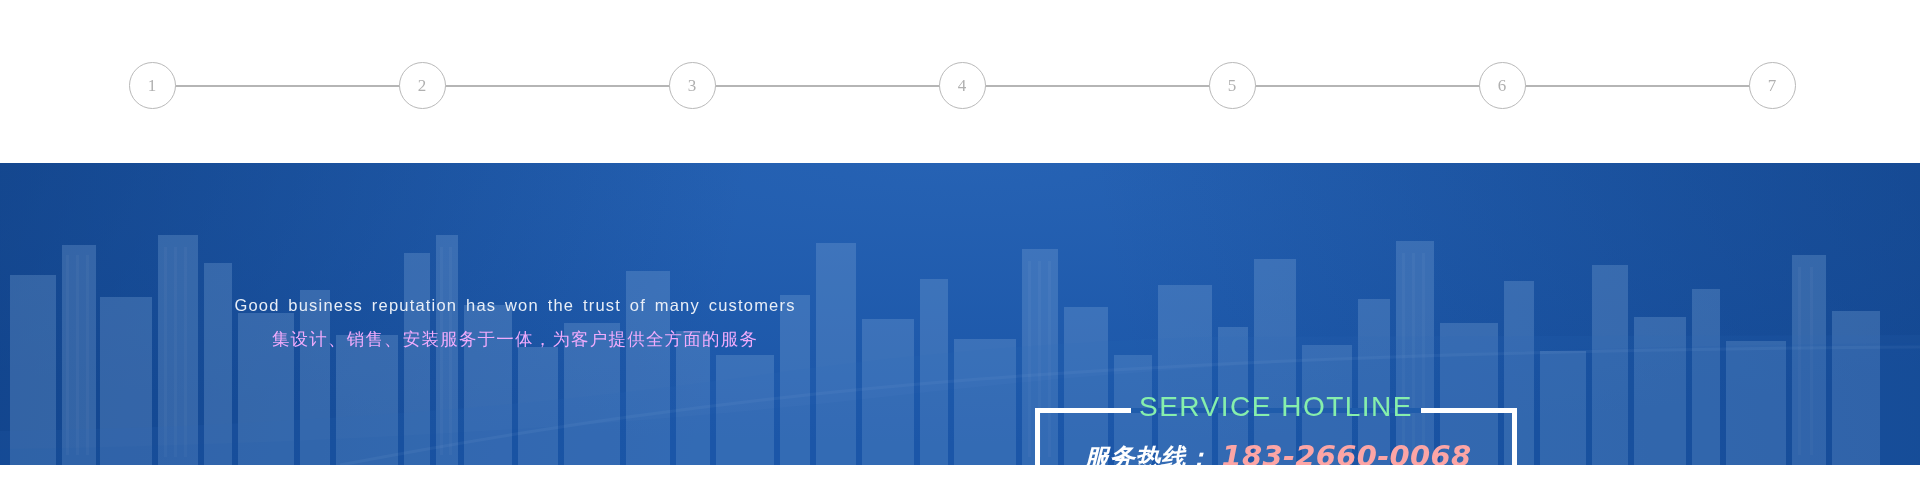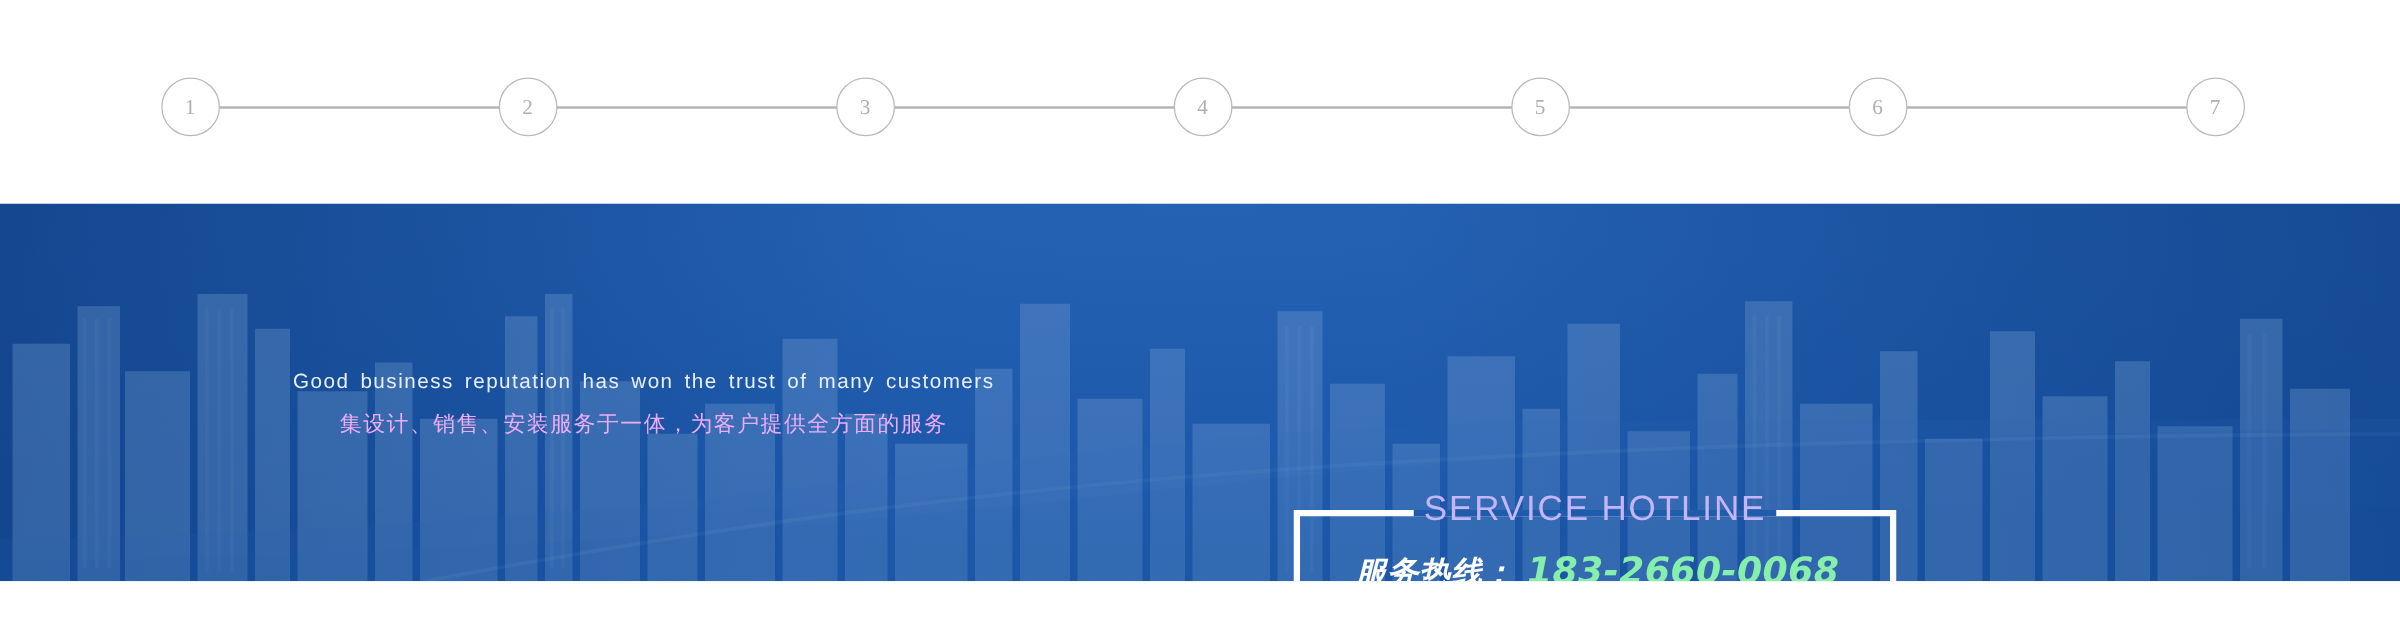--- a/index.html
+++ b/index.html
@@ -76,39 +76,39 @@
   }
 
   
   .hotline {
     position:absolute; left:1035px; top:245px; width:482px; height:140px;
     border:5px solid #ffffff;
   }
   .hotline-title {
     position:absolute; top:-22px; left:50%; transform:translateX(-50%);
     background:transparent; padding:0 14px;
-    color:#c4b5fd; font-size:28px; letter-spacing:1.5px; white-space:nowrap;
+    color:#86efac; font-size:28px; letter-spacing:1.5px; white-space:nowrap;
     font-family:"Liberation Sans", sans-serif; font-weight:400;
   }
   
   .hotline-title-mask {
     position:absolute; top:-5px; left:50%; transform:translateX(-50%);
     height:5px; width:290px; background:#1f5cab;
   }
   .hotline-rows {
     position:absolute; left:0; right:0; top:26px;
     display:flex; flex-direction:column; gap:4px; padding-left:44px;font-style:italic;
   }
   .hotline-row { display:flex; align-items:baseline; white-space:nowrap; }
   .hotline-label {
     color:#ffffff; font-size:25px; font-weight:bold; letter-spacing:.5px;
     font-family:"DejaVu Sans", sans-serif;
   }
   .hotline-num {
-    color:#86efac; font-size:29px; font-weight:bold; letter-spacing:.3px;
+    color:#fca5a5; font-size:29px; font-weight:bold; letter-spacing:.3px;
     font-family:"DejaVu Sans", sans-serif; margin-left:10px;
   }
 
   
   .bottom-strip {
     position:absolute; left:0; top:465px; width:1920px; height:35px; background:#fff;
   }
 </style>
 </head>
 <body>

